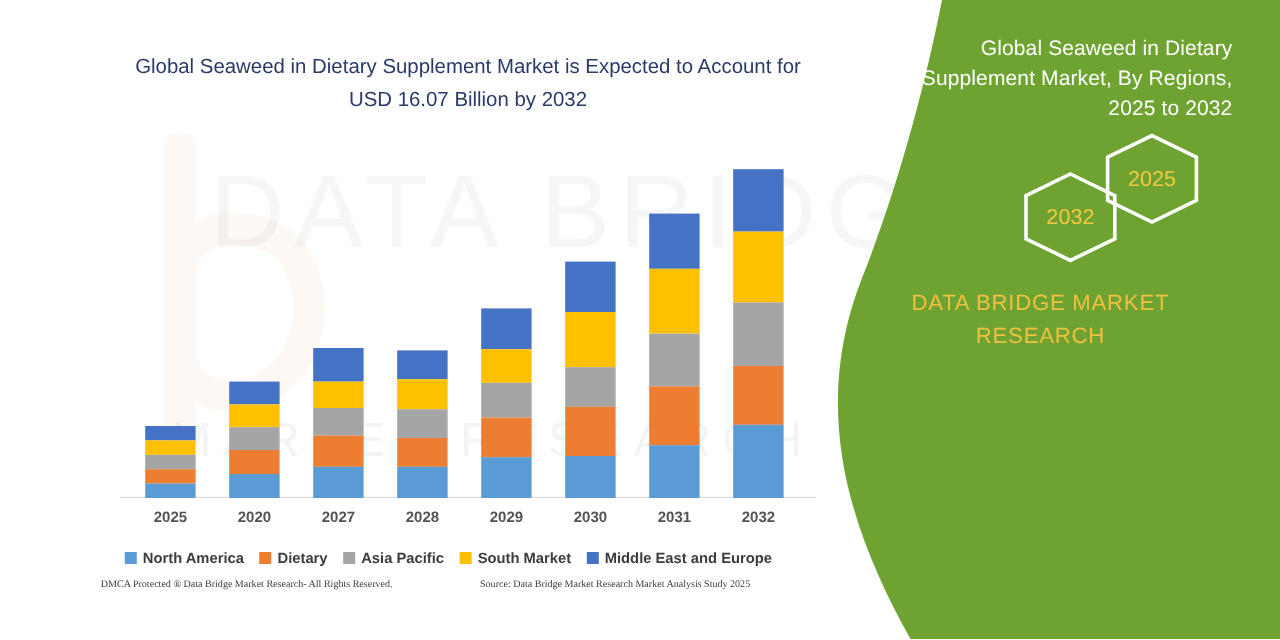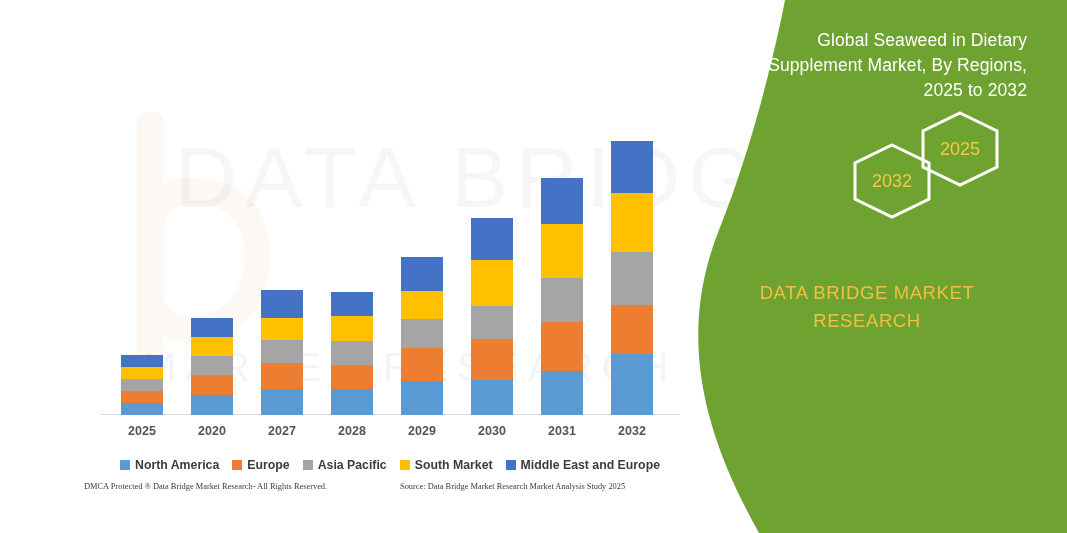--- a/index.html
+++ b/index.html
@@ -64,21 +64,20 @@
   .hex-2025 { left: 122px; top: 0px; }
   .hex-2032 { left: 54px; top: 32px; }
   .panel-brand {
     position: absolute;
     top: 238px; left: 40px; width: 320px;
     text-align: center;
     color: #f0c040;
     font-size: 18.5px;
     line-height: 28px;
     letter-spacing: 0.6px;
-    margin-top: 41px;
   }
   .panel-watermark {
     position: absolute;
     top: 120px; left: -12px;
     font-size: 150px;
     color: rgba(255,255,255,0.10);
     font-weight: 700;
     letter-spacing: 6px;
     line-height: 150px;
     user-select: none;
@@ -161,21 +160,20 @@
     font-size: 12.5px;
     font-weight: 700;
   }
 
   .legend {
     position: absolute;
     left: 104px; top: 456px;
     width: 572px; height: 18px;
     display: flex;
     align-items: center;
-    justify-content: center;
     gap: 13px;
   }
   .legend-item {
     display: flex;
     align-items: center;
     gap: 5px;
   }
   .legend-swatch {
     width: 10px; height: 10px;
     display: inline-block;
@@ -214,20 +212,21 @@
 <div id="page">
 
   <div class="chart-area">
 
     <svg class="wm-b" viewBox="0 0 200 270">
       <path d="M30 10 L30 240 M30 120 C30 80 70 70 105 85 C145 102 150 175 110 205 C75 232 35 215 30 185" fill="none" stroke="rgba(240,120,60,0.055)" stroke-width="26" stroke-linecap="round"></path>
     </svg>
     <div class="wm-text">DATA BRIDGE</div>
     <div class="wm-text2">MARKET RESEARCH</div>
 
+    <div class="chart-title">Global Seaweed in Dietary Supplement Market is Expected to Account for USD 16.07 Billion by 2032</div>
 
     <div class="axis-line"></div>
     <div class="plot" id="plot">
         <div class="bar-group" style="left: 21px;">
           <div class="seg" title="Middle East and Africa 2025: 0.7" style="height: 12px; background: rgb(68, 114, 196);"></div>
           <div class="seg" title="South America 2025: 0.7" style="height: 12px; background: rgb(255, 192, 0);"></div>
           <div class="seg" title="Asia Pacific 2025: 0.7" style="height: 12px; background: rgb(165, 165, 165);"></div>
           <div class="seg" title="Europe 2025: 0.7" style="height: 12px; background: rgb(237, 125, 49);"></div>
           <div class="seg" title="North America 2025: 0.7" style="height: 12px; background: rgb(91, 155, 213);"></div>
         </div>
@@ -291,21 +290,21 @@
         <div class="x-label" style="left: 432px;">2031</div>
         <div class="x-label" style="left: 502px;">2032</div>
       </div>
     <div class="legend" id="legend">
         <div class="legend-item">
           <span class="legend-swatch" style="background: rgb(91, 155, 213);"></span>
           <span class="legend-label">North America</span>
         </div>
         <div class="legend-item">
           <span class="legend-swatch" style="background: rgb(237, 125, 49);"></span>
-          <span class="legend-label">Europe</span>
+          <span class="legend-label">Dietary</span>
         </div>
         <div class="legend-item">
           <span class="legend-swatch" style="background: rgb(165, 165, 165);"></span>
           <span class="legend-label">Asia Pacific</span>
         </div>
         <div class="legend-item">
           <span class="legend-swatch" style="background: rgb(255, 192, 0);"></span>
           <span class="legend-label">South Market</span>
         </div>
         <div class="legend-item">

